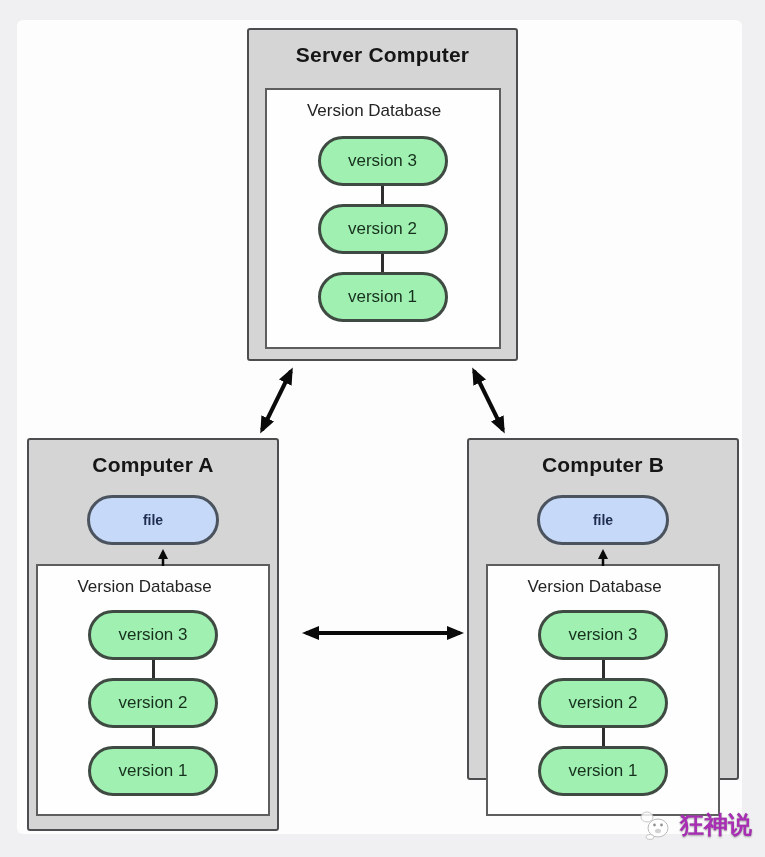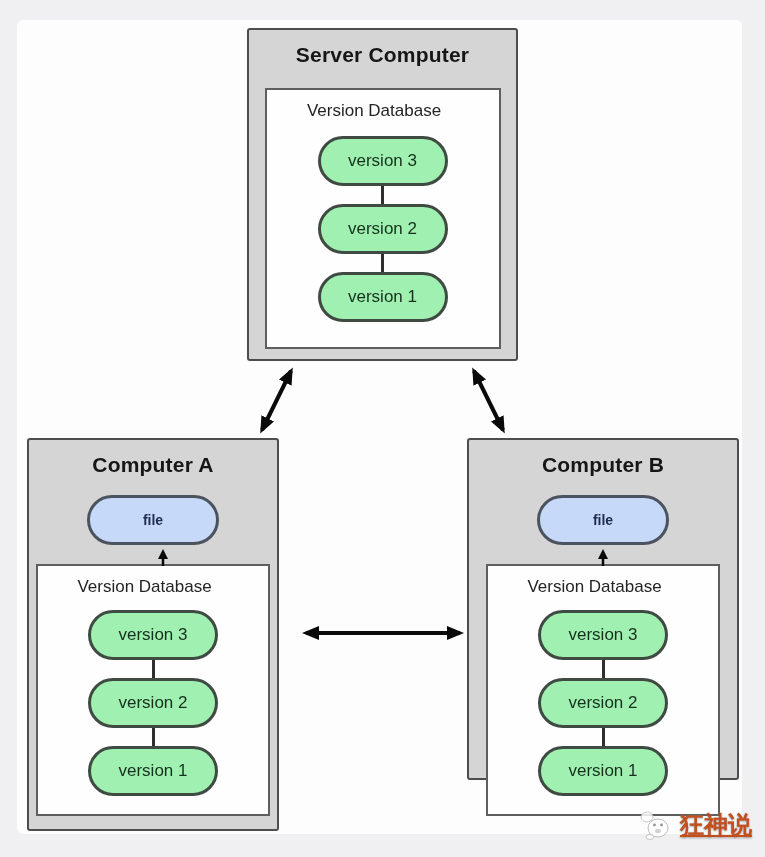--- a/index.html
+++ b/index.html
@@ -54,23 +54,22 @@
   }
   svg.overlay { position:absolute; left:0; top:0; pointer-events:none; }
   .arrow       { stroke:var(--arrow); stroke-width:4;   fill:none; }
   .arrow-small { stroke:var(--arrow); stroke-width:2.5; fill:none; }
   marker path  { fill:var(--arrow); }
   .watermark {
     position:absolute; left:637px; top:805px; height:40px;
     display:flex; align-items:center; gap:5px; opacity:.92;
   }
   .watermark-text {
-    font-size:24px; font-weight:bold; color:#c2410c; white-space:nowrap;
+    font-size:24px; font-weight:bold; color:#a21caf; white-space:nowrap;
     text-shadow:0 0 1px #9a9a9a, 0 1px 2px rgba(90,90,90,.55);
-    text-decoration:underline;
   }
 </style>
 </head>
 <body>
 
 <div class="stage">
   <div class="canvas"></div>
 
   <div class="machine server-box">
     <div class="machine-title">Server Computer</div>

